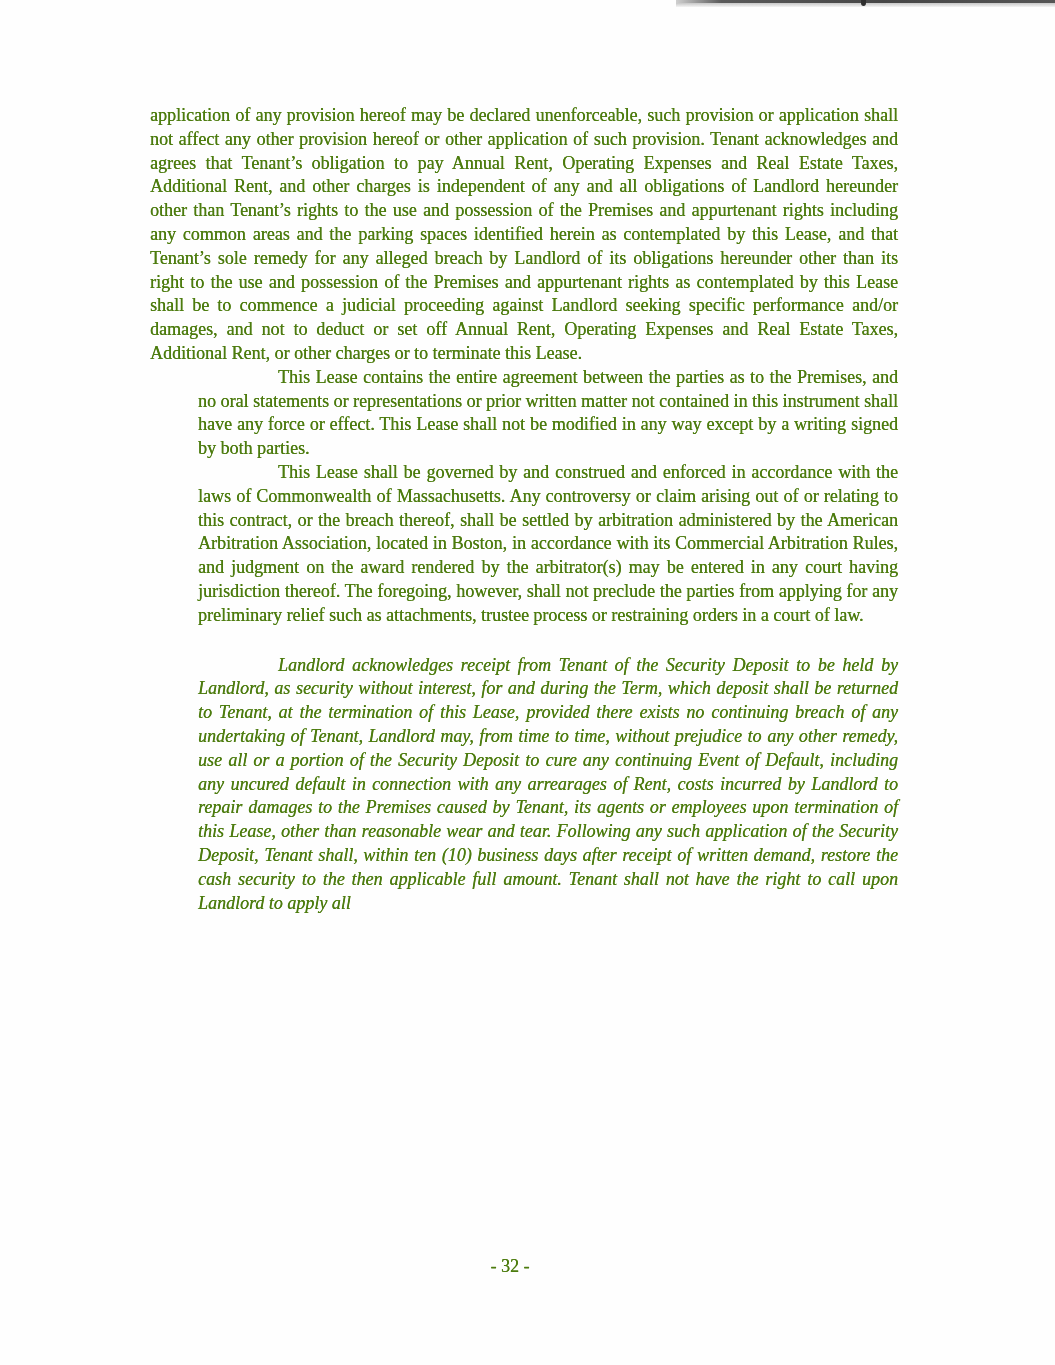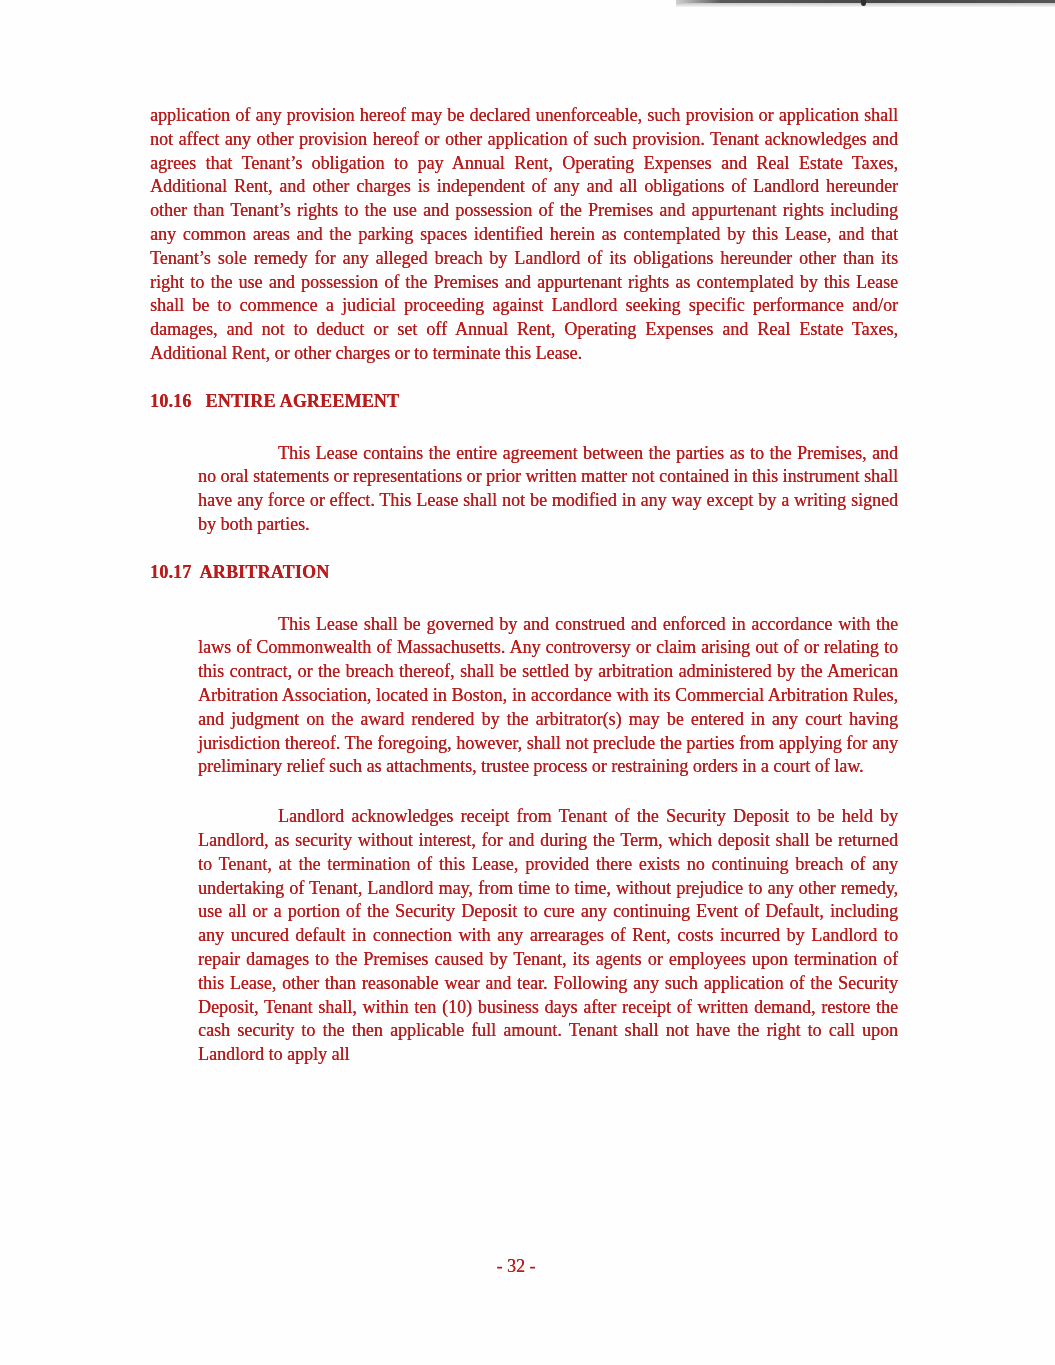--- a/index.html
+++ b/index.html
@@ -7,21 +7,21 @@
     padding: 0;
     background: #ffffff;
   }
   .page {
     position: relative;
     width: 1055px;
     height: 1365px;
     background: #fefefe;
     overflow: hidden;
     font-family: "Liberation Serif", "DejaVu Serif", serif;
-    color: #b91c1c;
+    color: #4d7c0f;
   }
   
   .scan-line {
     position: absolute;
     top: 0;
     left: 676px;
     width: 379px;
     height: 3px;
     background: linear-gradient(to right, #cfcfcf, #5a5a5a 12%, #474747 55%, #555555);
   }
@@ -72,53 +72,47 @@
   .sec-num.wide { margin-right: 14px; }
   .sec-num.narrow { margin-right: 8px; }
   h2.article-heading {
     font-size: 19px;
     font-weight: bold;
     text-align: center;
     letter-spacing: 0.3px;
   }
   h2.article-xi { margin: 21px 0 0 0; }
   h2.article-title { margin: 30px 0 0 0; }
-  p.para-last { margin-top: 26px; }
+  p.para-last { margin-top: 26px; font-style: italic; }
   .page-number {
     position: absolute;
     top: 1256px;
-    left: 142px;
+    left: 136px;
     width: 748px;
     text-align: center;
     font-size: 18px;
     text-shadow: 0.25px 0 0 currentColor;
   }
 </style>
 </head>
 <body>
 
 <div class="page">
 
   <div class="scan-line"></div>
   <div class="scan-line-fade"></div>
   <div class="scan-dot"></div>
 
   <main class="content">
 
     <p class="para">application of any provision hereof may be declared unenforceable, such provision or application shall not affect any other provision hereof or other application of such provision.  Tenant acknowledges and agrees that Tenant’s obligation to pay Annual Rent, Operating Expenses and Real Estate Taxes, Additional Rent, and other charges is independent of any and all obligations of Landlord hereunder other than Tenant’s rights to the use and possession of the Premises and appurtenant rights including any common areas and the parking spaces identified herein as contemplated by this Lease, and that Tenant’s sole remedy for any alleged breach by Landlord of its obligations hereunder other than its right to the use and possession of the Premises and appurtenant rights as contemplated by this Lease shall be to commence a judicial proceeding against Landlord seeking specific performance and/or damages, and not to deduct or set off Annual Rent, Operating Expenses and Real Estate Taxes, Additional Rent, or other charges or to terminate this Lease.</p>
 
-    <h2 class="section-heading">
-      <span class="sec-num wide">10.16</span><span class="sec-title">ENTIRE AGREEMENT</span>
-    </h2>
 
     <p class="para indent">This Lease contains the entire agreement between the parties as to the Premises, and no oral statements or representations or prior written matter not contained in this instrument shall have any force or effect.  This Lease shall not be modified in any way except by a writing signed by both parties.</p>
 
-    <h2 class="section-heading">
-      <span class="sec-num narrow">10.17</span><span class="sec-title">ARBITRATION</span>
-    </h2>
 
     <p class="para indent">This Lease shall be governed by and construed and enforced in accordance with the laws of Commonwealth of Massachusetts. Any controversy or claim arising out of or relating to this contract, or the breach thereof, shall be settled by arbitration administered by the American Arbitration Association, located in Boston, in accordance with its Commercial Arbitration Rules, and judgment on the award rendered by the arbitrator(s) may be entered in any court having jurisdiction thereof.  The foregoing, however, shall not preclude the parties from applying for any preliminary relief such as attachments, trustee process or restraining orders in a court of law.</p>
 
 
 
     <p class="para indent para-last">Landlord acknowledges receipt from Tenant of the Security Deposit to be held by Landlord, as security without interest, for and during the Term, which deposit shall be returned to Tenant, at the termination of this Lease, provided there exists no continuing breach of any undertaking of Tenant, Landlord may, from time to time, without prejudice to any other remedy, use all or a portion of the Security Deposit to cure any continuing Event of Default, including any uncured default in connection with any arrearages of Rent, costs incurred by Landlord to repair damages to the Premises caused by Tenant, its agents or employees upon termination of this Lease, other than reasonable wear and tear.  Following any such application of the Security Deposit, Tenant shall, within ten (10) business days after receipt of written demand, restore the cash security to the then applicable full amount.  Tenant shall not have the right to call upon Landlord to apply all</p>
 
   </main>
 
   <div class="page-number">- 32 -</div>

